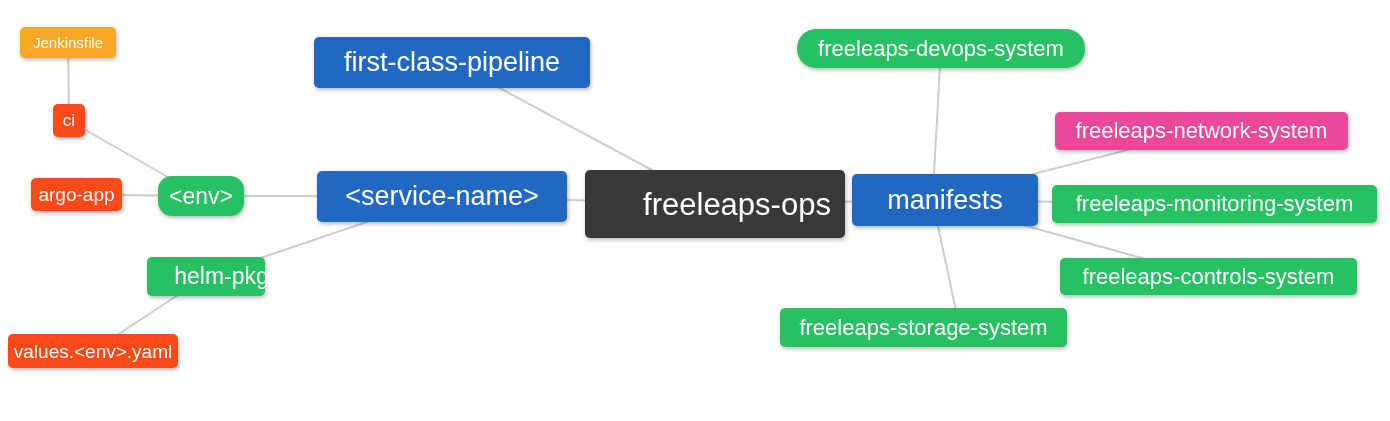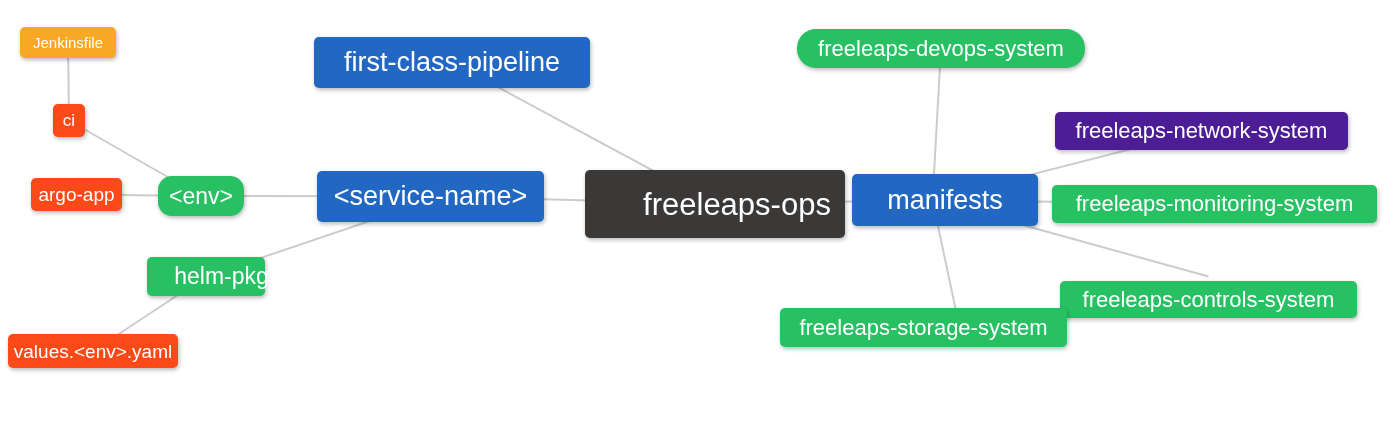--- a/index.html
+++ b/index.html
@@ -68,22 +68,22 @@
       <line x1="932.5" y1="200" x2="959.5" y2="327.5" stroke="#cccccc"></line>
     </svg>
   <div id="node-layer">
       <div class="node" style="left: 20px; top: 27px; width: 96px; height: 31px; font-size: 15px; background: rgb(249, 168, 37); color: rgb(255, 255, 255);">Jenkinsfile</div>
       <div class="node" style="left: 53px; top: 104px; width: 32px; height: 33px; font-size: 17px; background: rgb(251, 74, 24); color: rgb(255, 255, 255);">ci</div>
       <div class="node" style="left: 31px; top: 178px; width: 91px; height: 33px; font-size: 19px; background: rgb(251, 74, 24); color: rgb(255, 255, 255);">argo-app</div>
       <div class="node" style="left: 158px; top: 176px; width: 86px; height: 40px; font-size: 23px; background: rgb(39, 193, 99); color: rgb(255, 255, 255); border-radius: 14px;">&lt;env&gt;</div>
       <div class="node" style="left: 147px; top: 257px; width: 118px; height: 39px; font-size: 23px; background: rgb(39, 193, 99); color: rgb(255, 255, 255); padding-left: 31px;">helm-pkg</div>
       <div class="node" style="left: 8px; top: 334px; width: 170px; height: 34px; font-size: 19px; background: rgb(251, 74, 24); color: rgb(255, 255, 255);">values.&lt;env&gt;.yaml</div>
       <div class="node" style="left: 314px; top: 37px; width: 276px; height: 51px; font-size: 27px; background: rgb(34, 104, 195); color: rgb(255, 255, 255);">first-class-pipeline</div>
-      <div class="node" style="left: 317px; top: 171px; width: 227px; height: 51px; font-size: 27px; background: rgb(34, 104, 195); color: rgb(255, 255, 255);">&lt;service-name&gt;</div>
+      <div class="node" style="left: 317px; top: 171px; width: 250px; height: 51px; font-size: 27px; background: rgb(34, 104, 195); color: rgb(255, 255, 255);">&lt;service-name&gt;</div>
       <div class="node" style="left: 585px; top: 170px; width: 260px; height: 68px; font-size: 31px; background: rgb(59, 56, 56); color: rgb(255, 255, 255); padding-left: 44px;">freeleaps-ops</div>
       <div class="node" style="left: 852px; top: 174px; width: 186px; height: 52px; font-size: 27px; background: rgb(34, 104, 195); color: rgb(255, 255, 255);">manifests</div>
       <div class="node" style="left: 797px; top: 29px; width: 288px; height: 39px; font-size: 22px; background: rgb(39, 193, 99); color: rgb(255, 255, 255); border-radius: 19px;">freeleaps-devops-system</div>
-      <div class="node" style="left: 1055px; top: 112px; width: 293px; height: 38px; font-size: 22px; background: #4c1d95; color: rgb(255, 255, 255);">freeleaps-network-system</div>
+      <div class="node" style="left: 1055px; top: 112px; width: 293px; height: 38px; font-size: 22px; background: #ec4899; color: rgb(255, 255, 255);">freeleaps-network-system</div>
       <div class="node" style="left: 1052px; top: 185px; width: 325px; height: 38px; font-size: 22px; background: rgb(39, 193, 99); color: rgb(255, 255, 255);">freeleaps-monitoring-system</div>
-      <div class="node" style="left: 1060px; top: 258px; width: 297px; height: 37px; font-size: 22px; background: rgb(39, 193, 99); color: rgb(255, 255, 255); margin-top: 23px;">freeleaps-controls-system</div>
+      <div class="node" style="left: 1060px; top: 258px; width: 297px; height: 37px; font-size: 22px; background: rgb(39, 193, 99); color: rgb(255, 255, 255);">freeleaps-controls-system</div>
       <div class="node" style="left: 780px; top: 308px; width: 287px; height: 39px; font-size: 22px; background: rgb(39, 193, 99); color: rgb(255, 255, 255);">freeleaps-storage-system</div>
     </div>
 </div>
 
 </body></html>

